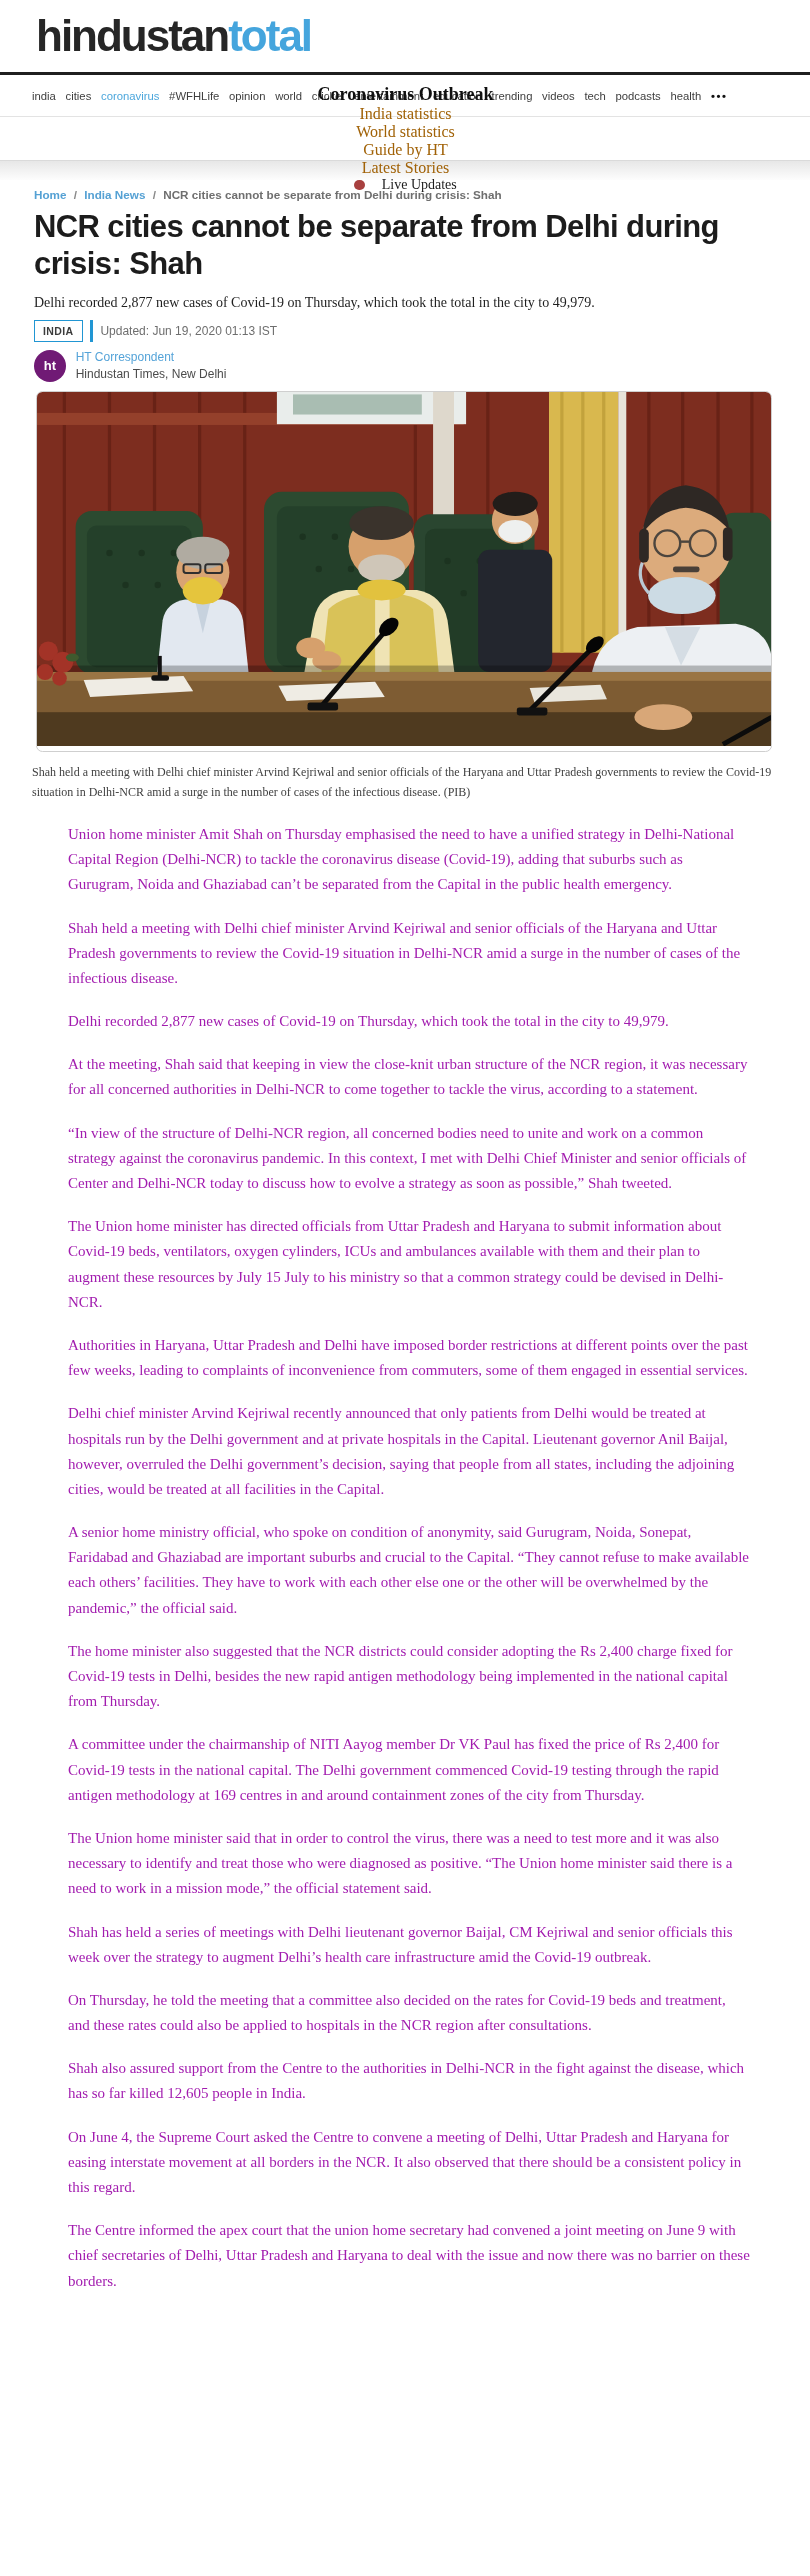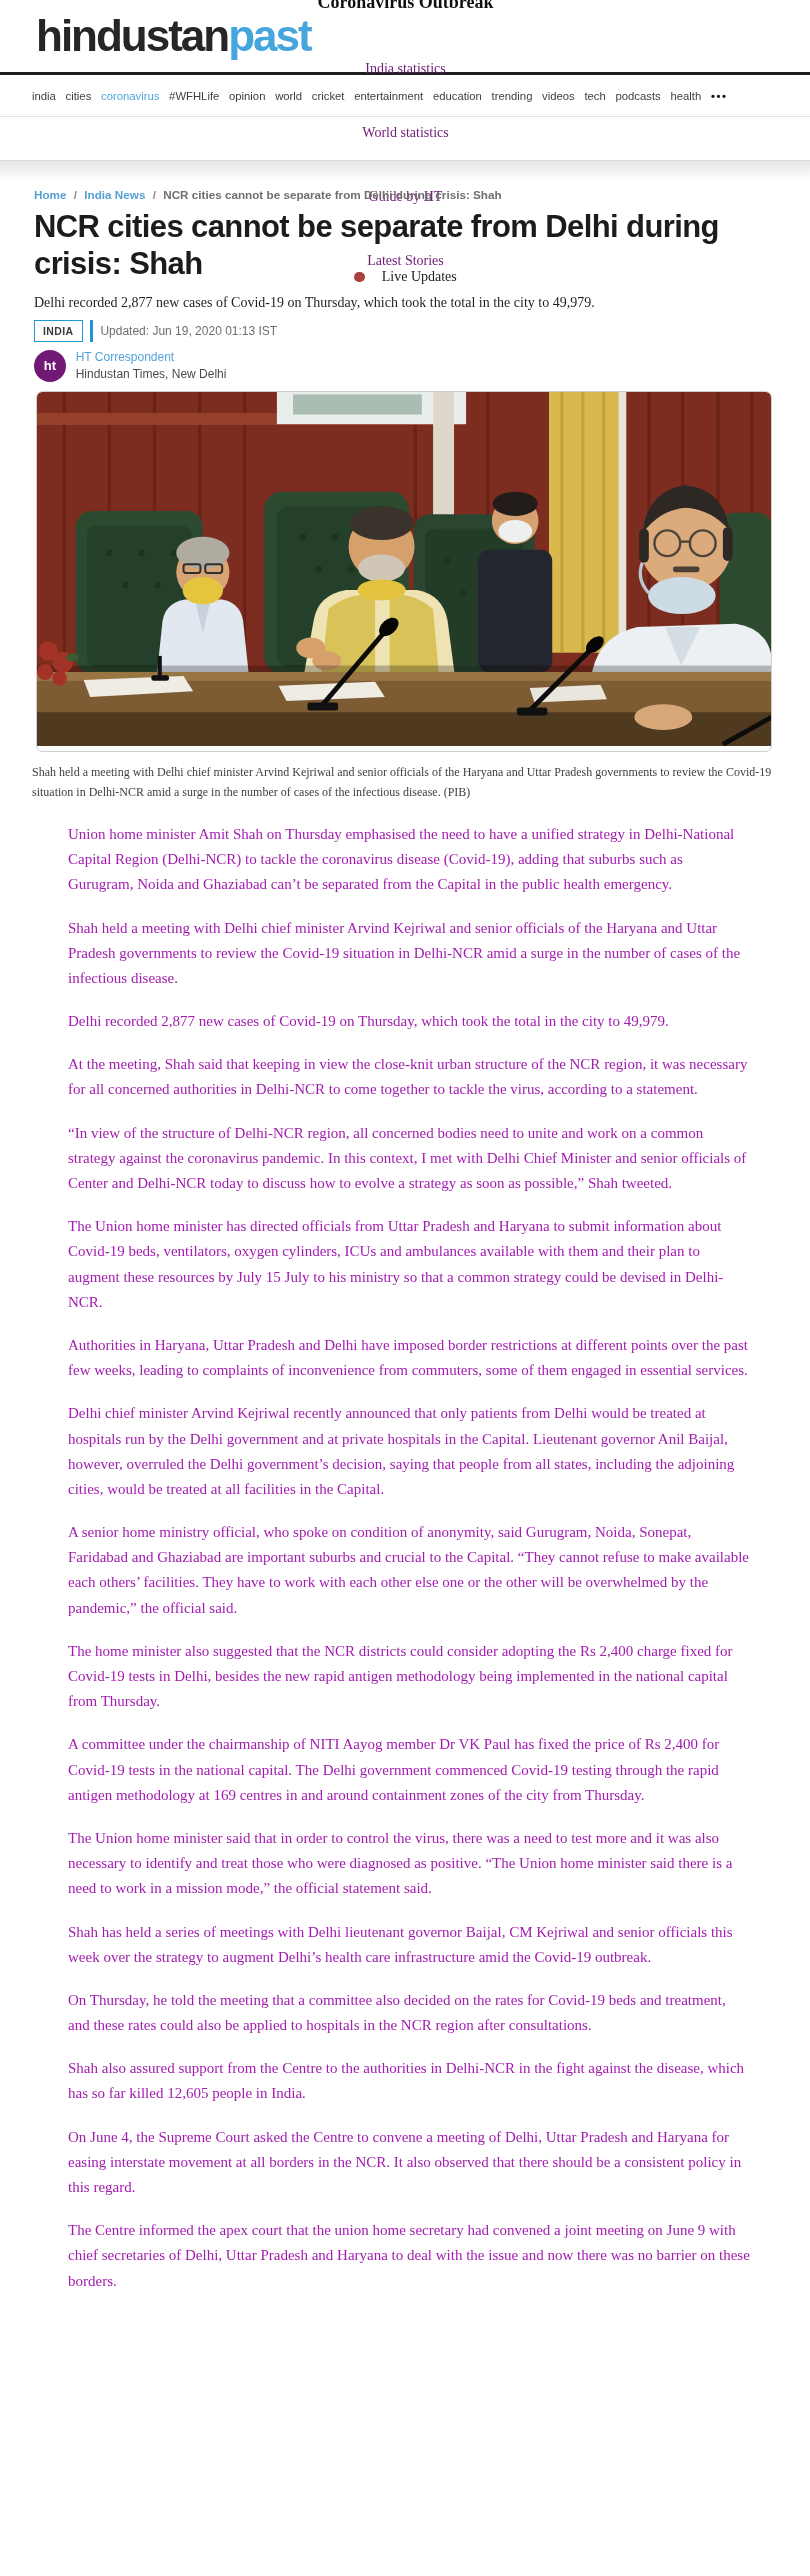--- a/index.html
+++ b/index.html
@@ -18,21 +18,21 @@
   .nav1-items{display:contents;}
   .nav1-link{font-size:11.3px;color:#3e3e3e;text-decoration:none;cursor:pointer;white-space:nowrap;}
   .nav1-link.active{color:#4da7dc;}
   .nav1-more{font-size:11.3px;font-weight:700;color:#111;letter-spacing:1.6px;cursor:pointer;}
 
   
   .nav2{height:43px;display:flex;align-items:center;padding:0 36px;box-sizing:border-box;}
   .nav2-row{display:flex;align-items:center;justify-content:space-between;width:100%;flex-direction:column;}
   .nav2-items{display:contents;}
   .nav2-brand{font-family:"Liberation Serif",serif;font-size:18px;font-weight:700;color:#101010;cursor:pointer;}
-  .nav2-link{font-family:"Liberation Serif",serif;font-size:14px;color:#701a75;text-decoration:none;cursor:pointer;white-space:nowrap;margin-top:48px;}
+  .nav2-link{font-family:"Liberation Serif",serif;font-size:16px;color:#a16207;text-decoration:none;cursor:pointer;white-space:nowrap;}
   .live{display:flex;align-items:center;gap:17px;cursor:pointer;}
   .live-dot{width:10.5px;height:10.5px;border-radius:50%;background:#a8403f;display:inline-block;}
   .live-label{font-family:"Liberation Serif",serif;font-size:14px;color:#1c1c1c;}
 
   .band{height:19.4px;background:linear-gradient(#e7e7e7,#fdfdfd);border-top:0.8px solid #dadada;}
 
   
   .breadcrumb{padding:8px 36px 0 34px;font-size:11.7px;color:#6f6f6f;display:flex;gap:7.3px;align-items:center;font-weight:bold;}
   .crumb-link{color:#55a1d4;text-decoration:none;cursor:pointer;white-space:nowrap;}
   .crumb-sep{color:#8a8a8a;}
@@ -59,21 +59,21 @@
   .article-body{margin:19.4px 60px 0 68px;}
   .para{font-family:"Liberation Serif",serif;font-size:15px;line-height:1.68;color:#a21caf;margin:0 0 18px;}
 </style>
 </head>
 <body>
 
 <div class="page">
 
   <header class="masthead">
     <div class="logo">
-      <span class="logo-black">hindustan</span><span class="logo-blue">past</span>
+      <span class="logo-black">hindustan</span><span class="logo-blue">total</span>
     </div>
   </header>
 
   <nav class="nav1">
     <div class="nav1-row">
       <span class="nav1-items">
         
           <a class="nav1-link">india</a>
         
           <a class="nav1-link">cities</a>

